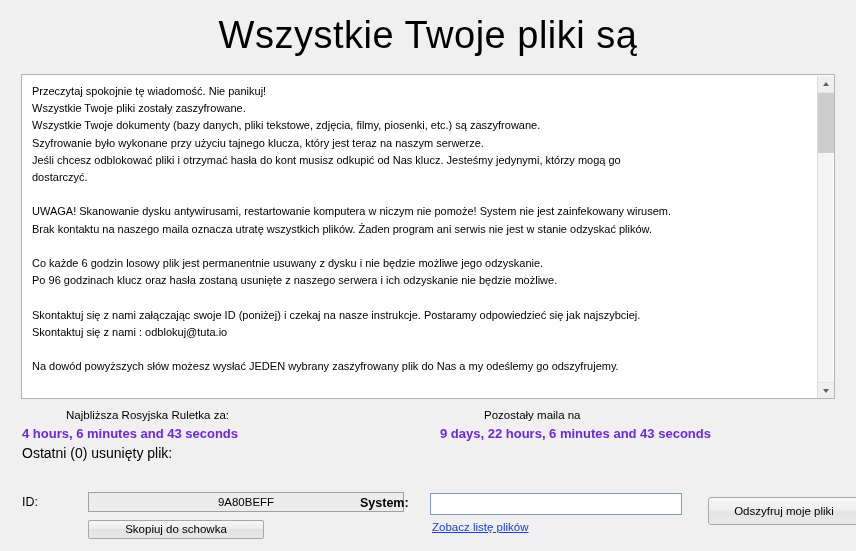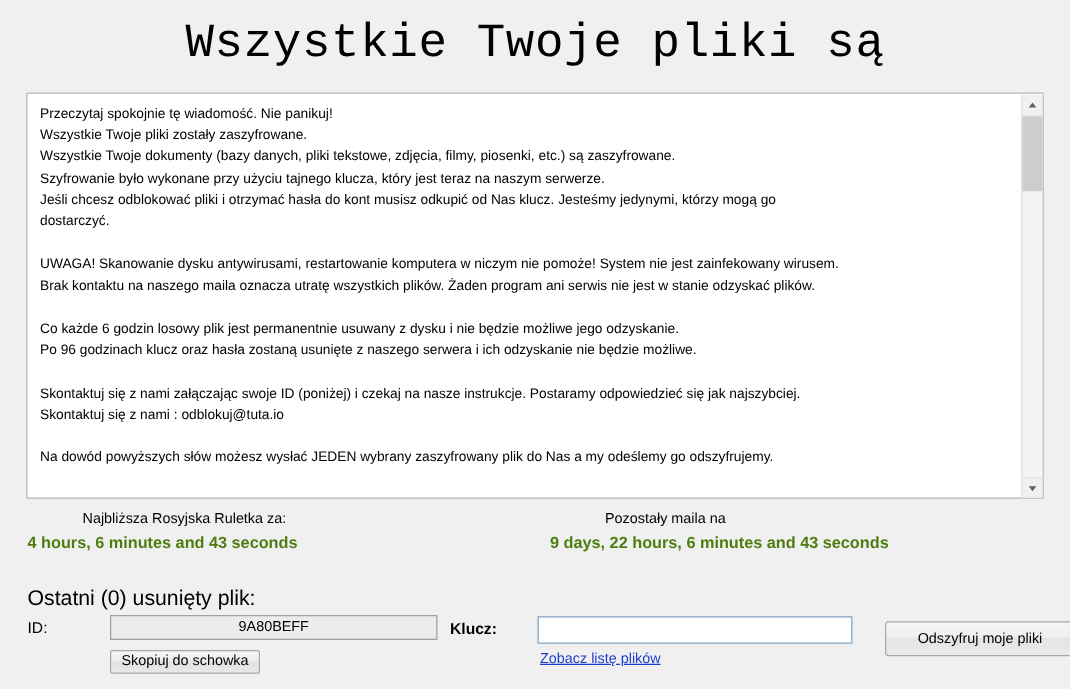--- a/index.html
+++ b/index.html
@@ -21,21 +21,21 @@
     background: #f0f0f0;
   }
   .title {
     text-align: center;
     font-size: 38px;
     font-weight: normal;
     letter-spacing: 0.5px;
     padding-top: 14px;
     padding-bottom: 6px;
     color: #000;
-    font-family: Liberation Mono, monospace;
+    font-family: Liberation Sans, sans-serif;
   }
   .message-box {
     position: absolute;
     left: 21px;
     top: 74px;
     width: 814px;
     height: 325px;
     background: #ffffff;
     border: 1px solid #b4b4b4;
     box-sizing: border-box;
@@ -101,68 +101,68 @@
     height: 40px;
   }
   .lbl-small {
     font-size: 11.5px;
     color: #000;
     padding-left: 44px;
   }
   .lbl-bold {
     font-size: 13px;
     font-weight: bold;
-    color: #4d7c0f;
+    color: #6d28d9;
   }
   .col-left {
     position: absolute;
     left: 22px;
     top: 0;
   }
   .col-right {
     position: absolute;
     left: 440px;
     top: 0;
   }
   .col-left .lbl-bold, .col-right .lbl-bold {
     margin-top: 5px;
   }
   .last-deleted {
     position: absolute;
     left: 22px;
-    top: 469px;
-    font-size: 17px;
+    top: 445px;
+    font-size: 14px;
   }
 
   .id-label {
     position: absolute;
     left: 22px;
     top: 495px;
     font-size: 12.5px;
     font-weight: normal;
   }
   .id-field {
     position: absolute;
     left: 88px;
     top: 492px;
-    width: 262px;
+    width: 316px;
     height: 20px;
     background: #ececec;
     border: 1px solid #a0a0a0;
     box-sizing: border-box;
     font-size: 11.5px;
     text-align: center;
     line-height: 19px;
     color: #000;
   }
   .copy-button {
     position: absolute;
     left: 88px;
     top: 520px;
-    width: 120px;
+    width: 176px;
     height: 19px;
     background: linear-gradient(to bottom, #f6f6f6 0%, #ededed 45%, #e2e2e2 50%, #e8e8e8 100%);
     border: 1px solid #a8a8a8;
     border-radius: 2px;
     box-sizing: border-box;
     font-size: 11.5px;
     text-align: center;
     line-height: 17px;
     color: #000;
     cursor: pointer;
@@ -259,20 +259,20 @@
       <div class="lbl-bold">9 days, 22 hours, 6 minutes and 43 seconds</div>
     </div>
   </div>
 
   <div class="last-deleted">Ostatni (0) usunięty plik:</div>
 
   <div class="id-label">ID:</div>
   <div class="id-field">9A80BEFF</div>
   <div class="copy-button">Skopiuj do schowka</div>
 
-  <div class="klucz-label">Klucz:</div>
+  <div class="klucz-label">System:</div>
   <input class="klucz-field" type="text" value="" style="">
 
   <div class="file-link">Zobacz listę plików</div>
 
   <div class="decrypt-button">Odszyfruj moje pliki</div>
 
 </div>
 
 </body></html>

